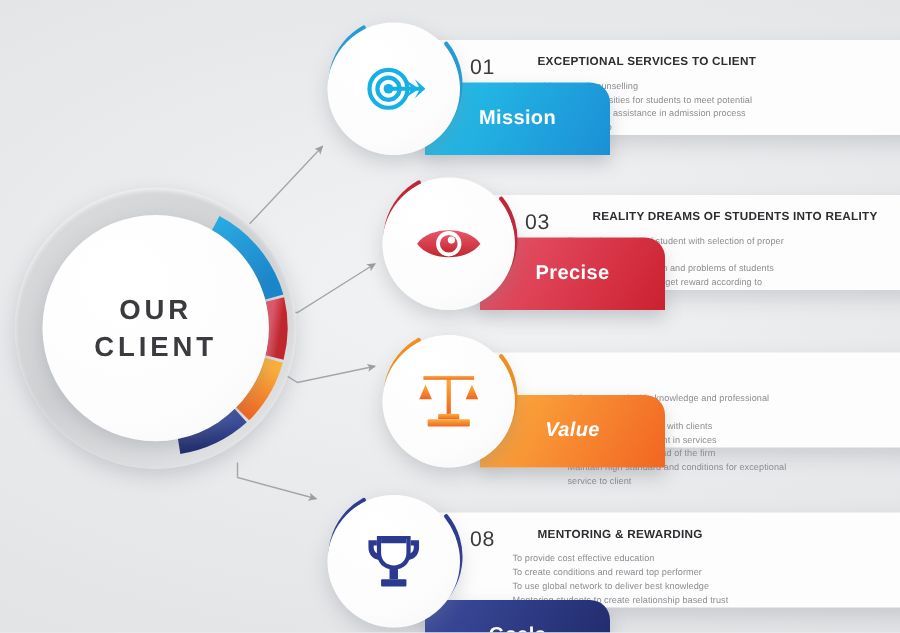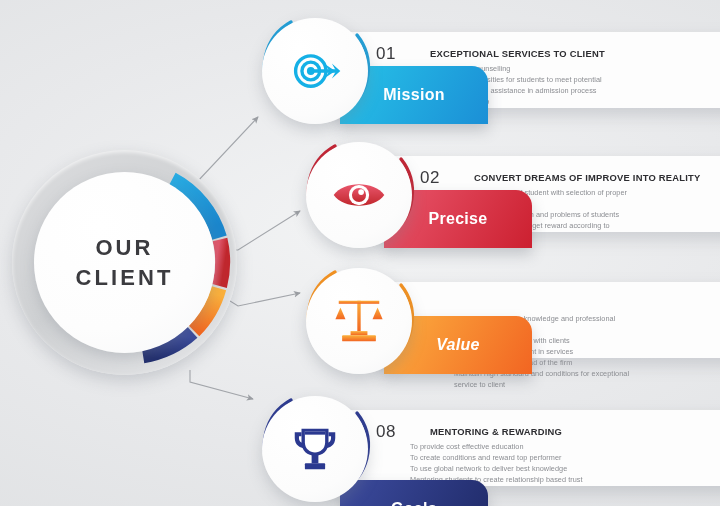--- a/index.html
+++ b/index.html
@@ -41,21 +41,21 @@
   .row{position:absolute;}
   .card{
     position:absolute;left:70px;top:14px;height:76px;
     background:#fdfdfd;border-radius:0 38px 38px 0;
     box-shadow:0 7px 16px rgba(120,125,135,.26);
   }
   .card::before{ 
     content:"";position:absolute;left:-1px;top:-1px;width:26px;height:26px;
     background:linear-gradient(45deg,#fdfdfd 50%,rgba(0,0,0,0) 50.5%);
   }
-  .card-head{position:absolute;left:44px;top:12px;display:flex;align-items:center;}
+  .card-head{position:absolute;left:44px;top:12px;display:flex;align-items:flex-start;}
   .card-num{
     font-size:17px;font-weight:400;color:#3a3a3e;letter-spacing:.5px;width:34px;
   }
   .card-title{
     font-size:9.4px;font-weight:700;color:#2d2d31;letter-spacing:.22px;
     white-space:nowrap;position:relative;top:-1px;padding-left:20px;
   }
   .card-body{
     position:absolute;left:78px;top:32px;
     font-size:7.3px;line-height:1.5;color:#8b8d92;white-space:pre-line;letter-spacing:.05px;
@@ -169,22 +169,22 @@
         <path d="M27 32 H56" stroke="#15b0e6" stroke-width="4" stroke-linecap="round"></path>
         <path d="M44 24 L56 32 L44 40 L49 32 Z" fill="#15b0e6"></path>
         <path d="M52 23 L62 32 L52 41 L57 32 Z" fill="#15b0e6"></path>
       </svg>
     </div>
   </div>
 
   <div class="row" id="row-2">
     <div class="card">
       <div class="card-head">
-        <div class="card-num">02</div>
-        <div class="card-title">CONVERT DREAMS OF IMPROVE INTO REALITY</div>
+        <div class="card-num">03</div>
+        <div class="card-title">REALITY DREAMS OF STUDENTS INTO REALITY</div>
       </div>
       <div class="card-body">To match potential of student with selection of proper
 academic course
 To resolve the confusion and problems of students
 Talented students must get reward according to
 their calibre.</div>
     </div>
     <div class="tab" style="background:linear-gradient(120deg,#e9566c 0%,#cc2030 100%);">
       <span class="tab-label">Precise</span>
     </div>

